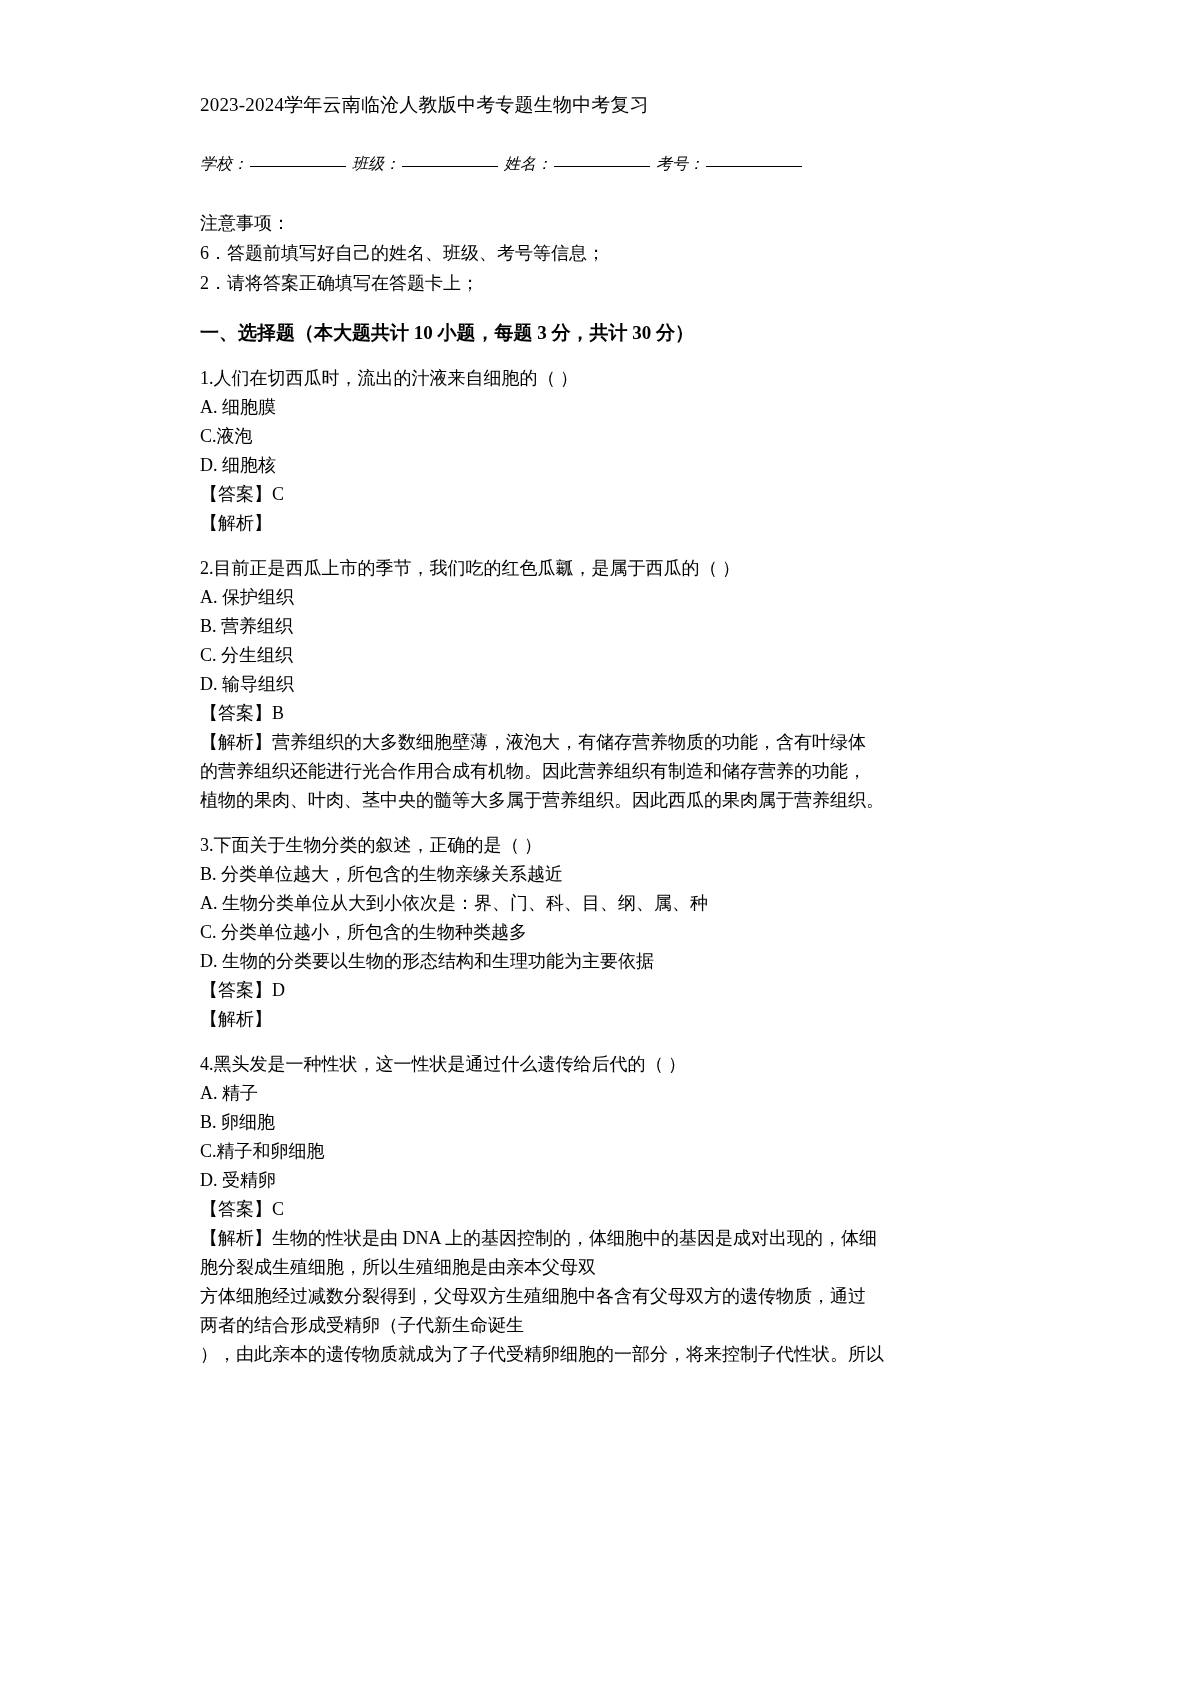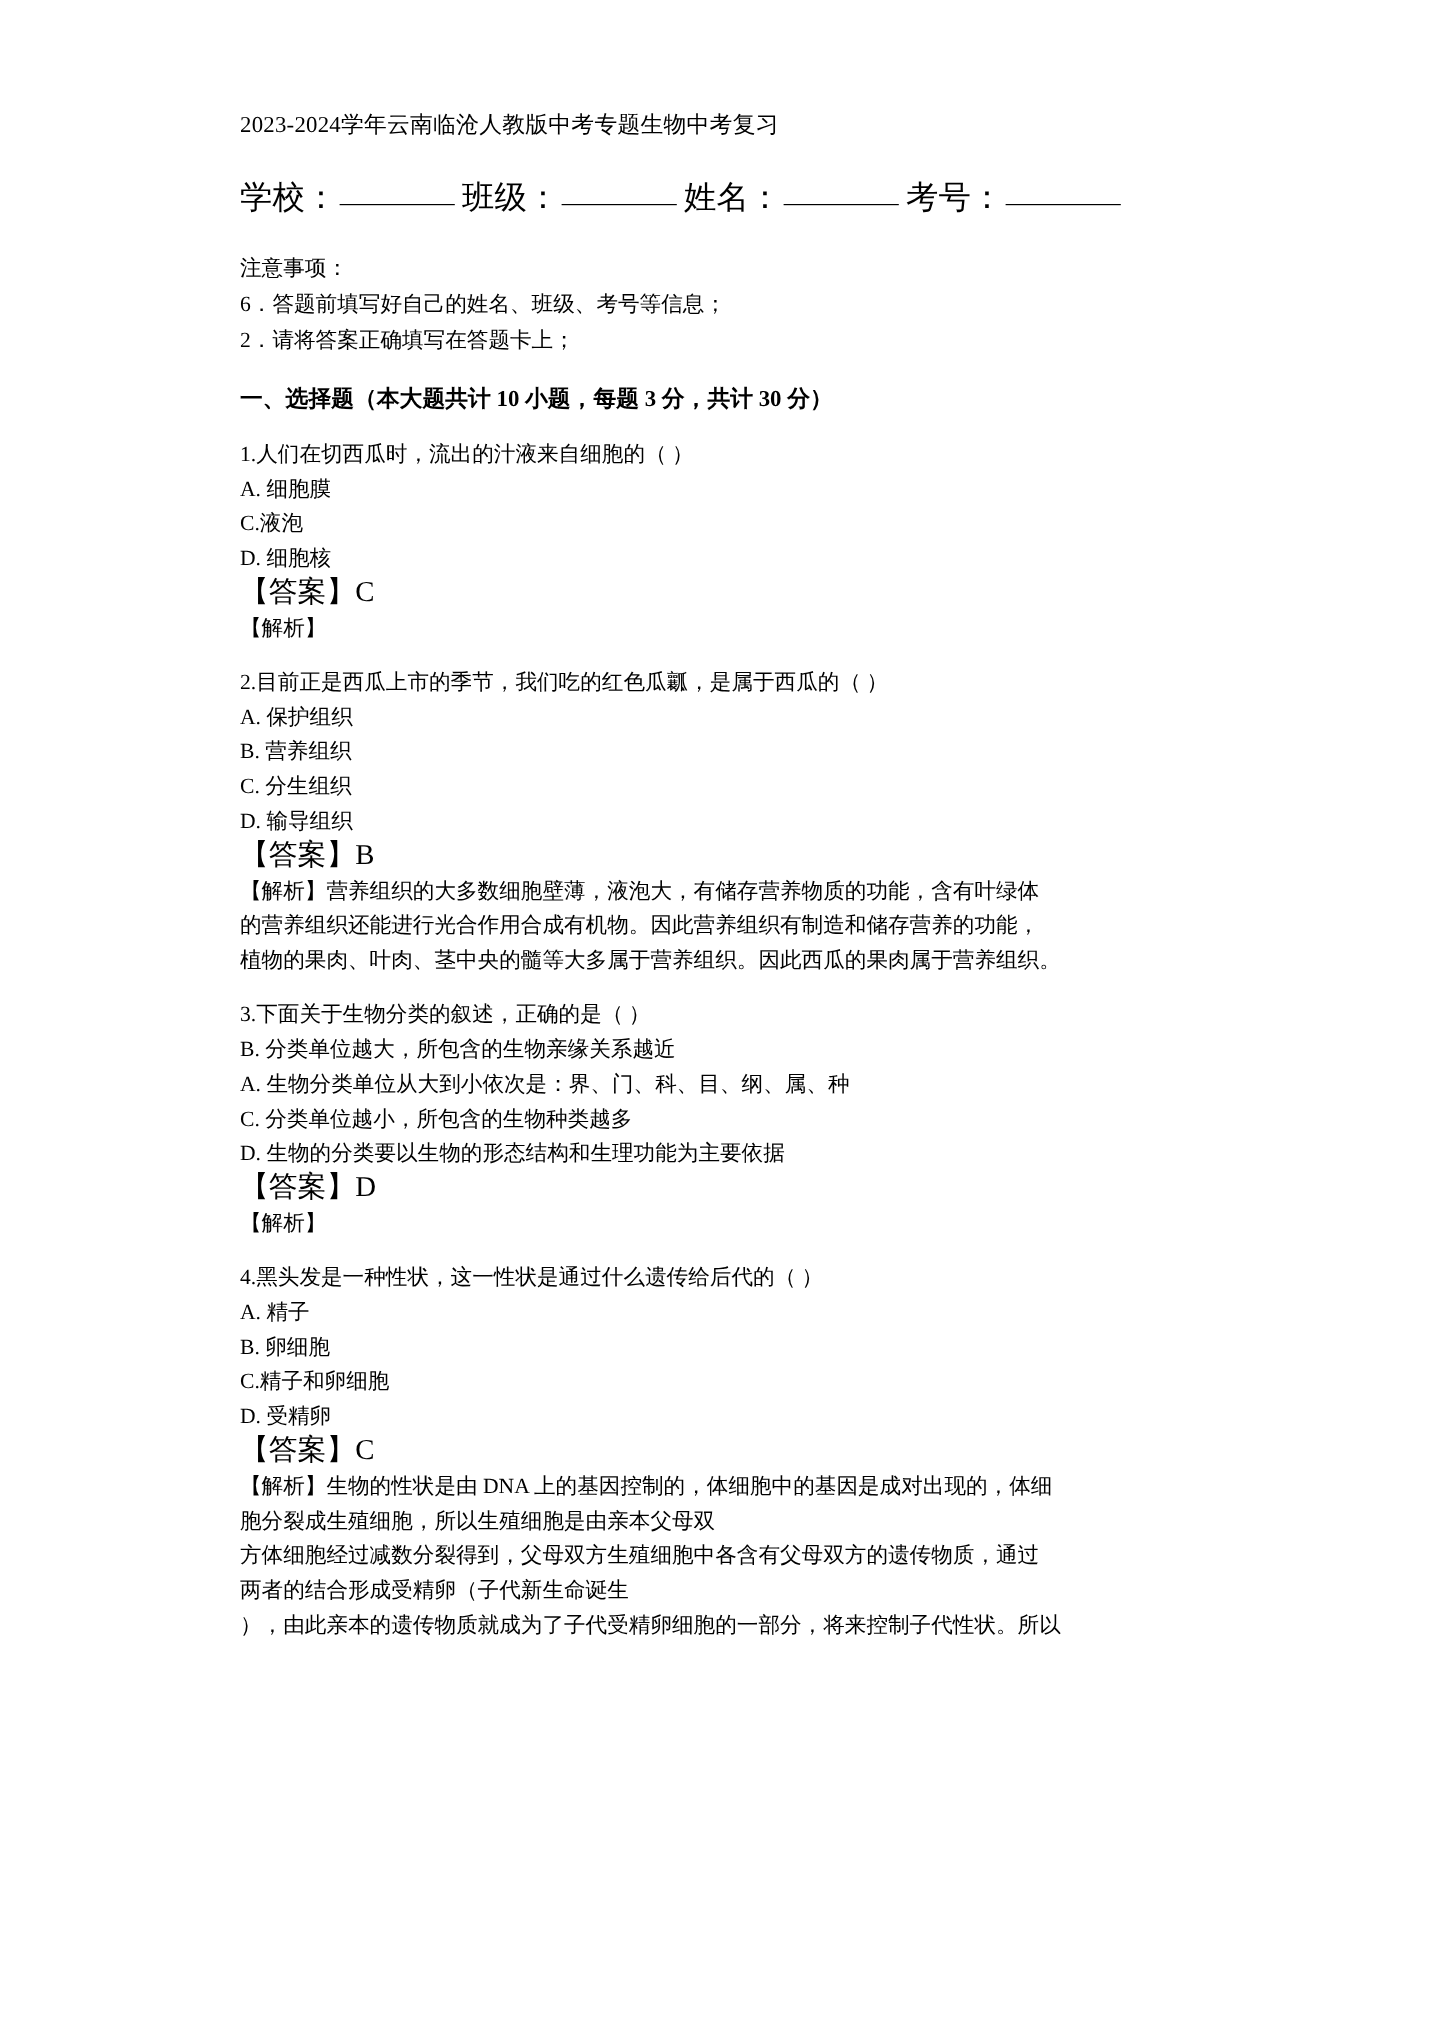--- a/index.html
+++ b/index.html
@@ -27,23 +27,24 @@
     width: 770px;
   }
   .doc-title {
     font-size: 19px;
     line-height: 34px;
     letter-spacing: 0.2px;
     white-space: nowrap;
   }
   .info-line {
     margin-top: 26px;
-    font-size: 27px;
+    font-size: 16px;
     line-height: 32px;
     white-space: nowrap;
+    font-style: italic;
   }
   .info-line .blank {
     display: inline-block;
     border-bottom: 1px solid #000;
     width: 96px;
     vertical-align: 2px;
     margin: 0 6px 0 2px;
   }
   .notice {
     margin-top: 28px;
@@ -61,21 +62,21 @@
   }
   .q-stem {
     font-size: 18px;
     line-height: 29px;
   }
   .q-option {
     font-size: 18px;
     line-height: 29px;
   }
   .q-answer {
-    font-size: 24px;
+    font-size: 18px;
     line-height: 29px;
   }
   .q-explain {
     font-size: 18px;
     line-height: 29px;
     text-align: justify;
   }
   .footer {
     position: absolute;
     left: 0;

